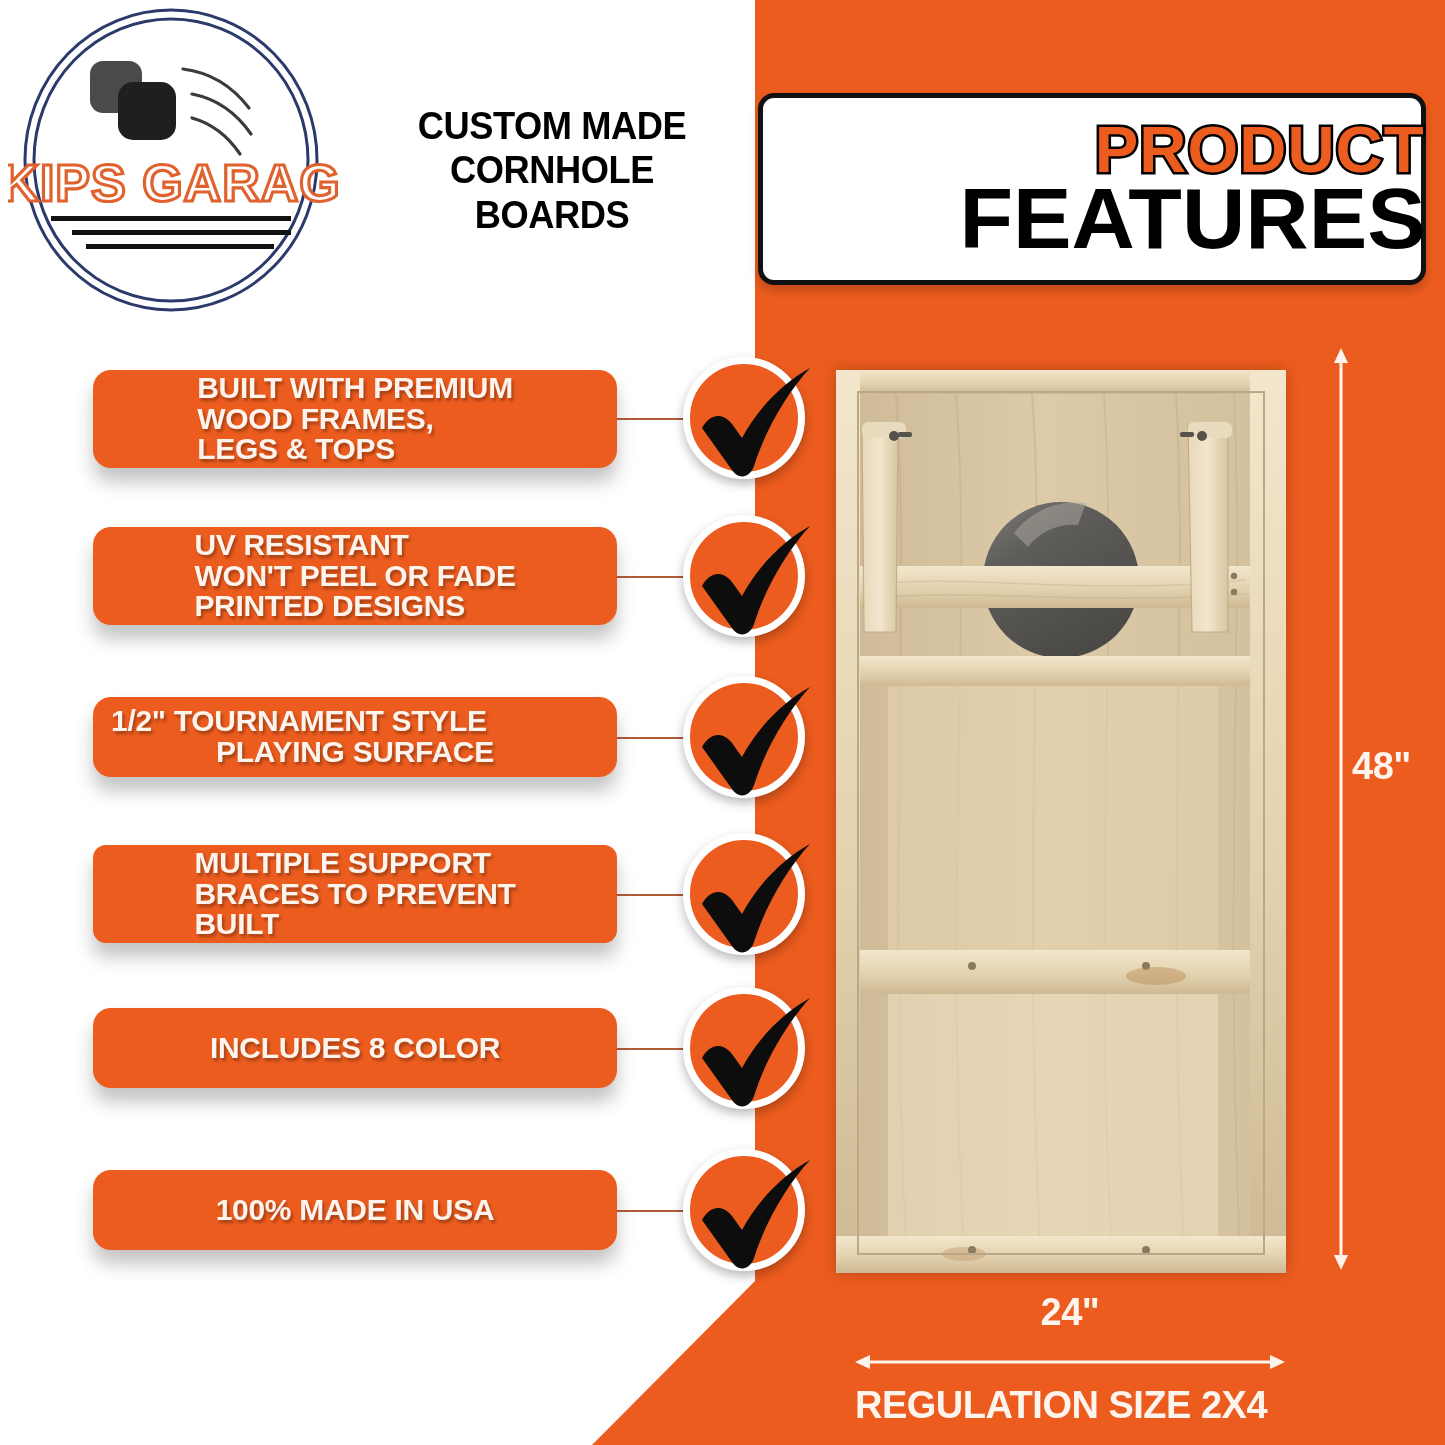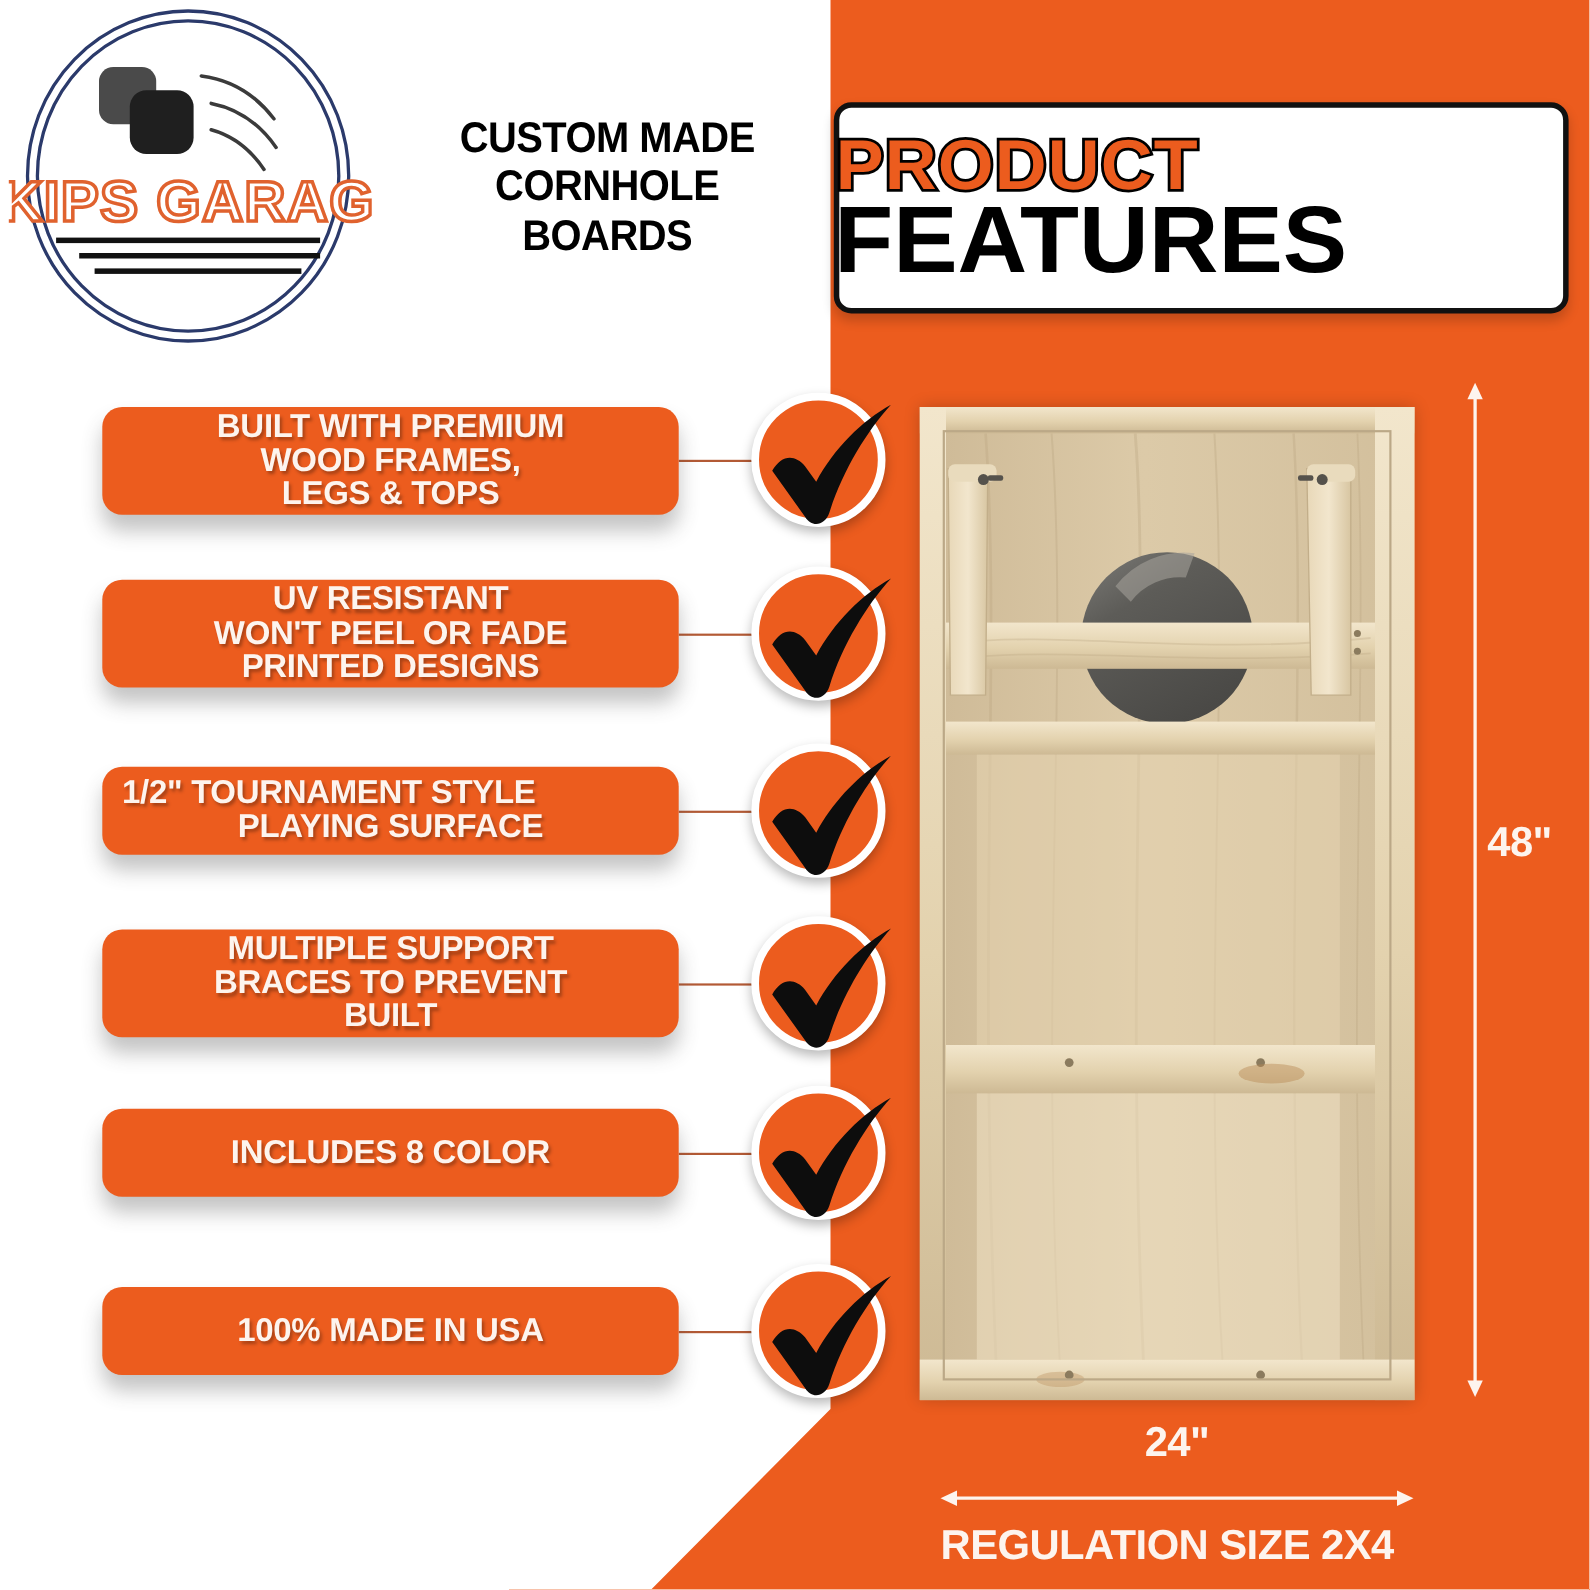--- a/index.html
+++ b/index.html
@@ -41,21 +41,21 @@
   }
   #headline .l { display:block; white-space:nowrap; }
 
   
   #features-badge {
     position:absolute; left:758px; top:93px; width:668px; height:192px;
     background:#ffffff;
     border:5px solid #111111;
     border-radius:16px;
     display:flex; flex-direction:column;
-    align-items:flex-start; justify-content:center;
+    align-items:flex-end; justify-content:center;
     box-shadow:0 6px 10px rgba(0,0,0,0.18);
   }
   #features-badge .word-product {
     font-size:64px; font-weight:bold; line-height:0.98;
     color:#ec5c1e;
     -webkit-text-stroke:5px #000;
     paint-order:stroke fill;
     letter-spacing:1px;
     transform:scaleX(1.02);
   }
@@ -76,21 +76,20 @@
     border-radius:18px;
     box-shadow:0 14px 18px rgba(60,60,60,0.30);
     display:flex; align-items:center; justify-content:center;
     padding:10px 18px;
   }
   .pill-text {
     color:#fdf4ee;
     font-size:30px;
     font-weight:bold;
     line-height:1.03;
-    text-align:center;
     letter-spacing:-0.3px;
     text-shadow:2px 3px 3px rgba(0,0,0,0.30);
   }
   .pill.left .pill-text { text-align:left; width:100%; }
 
   .connector {
     position:absolute;
     height:2px;
     background:#b35a35;
     left:617px;
@@ -221,21 +220,21 @@
         </div>
       </div>
       <div class="check-circle" style="left: 683px; top: 676px;">
         <svg viewBox="0 0 150 150">
           <path d="M26 86 C 34 72 46 70 56 82 L 66 96 C 82 66 108 40 134 26 C 112 50 90 86 78 124 C 74 136 62 138 56 128 Z" fill="#0d0d0d"></path>
         </svg>
       </div>
     </div>
     <div class="feature-row">
       <div class="connector" style="top: 894px;"></div>
-      <div class="pill" style="top: 845px; height: 98px;">
+      <div class="pill" style="top: 845px; height: 98px; border-radius: 13px;">
         <div class="pill-text">
           <span style="display: block;">MULTIPLE SUPPORT</span>
           <span style="display: block;">BRACES TO PREVENT</span>
           <span style="display: block;">BUILT</span>
         </div>
       </div>
       <div class="check-circle" style="left: 683px; top: 833px;">
         <svg viewBox="0 0 150 150">
           <path d="M26 86 C 34 72 46 70 56 82 L 66 96 C 82 66 108 40 134 26 C 112 50 90 86 78 124 C 74 136 62 138 56 128 Z" fill="#0d0d0d"></path>
         </svg>

